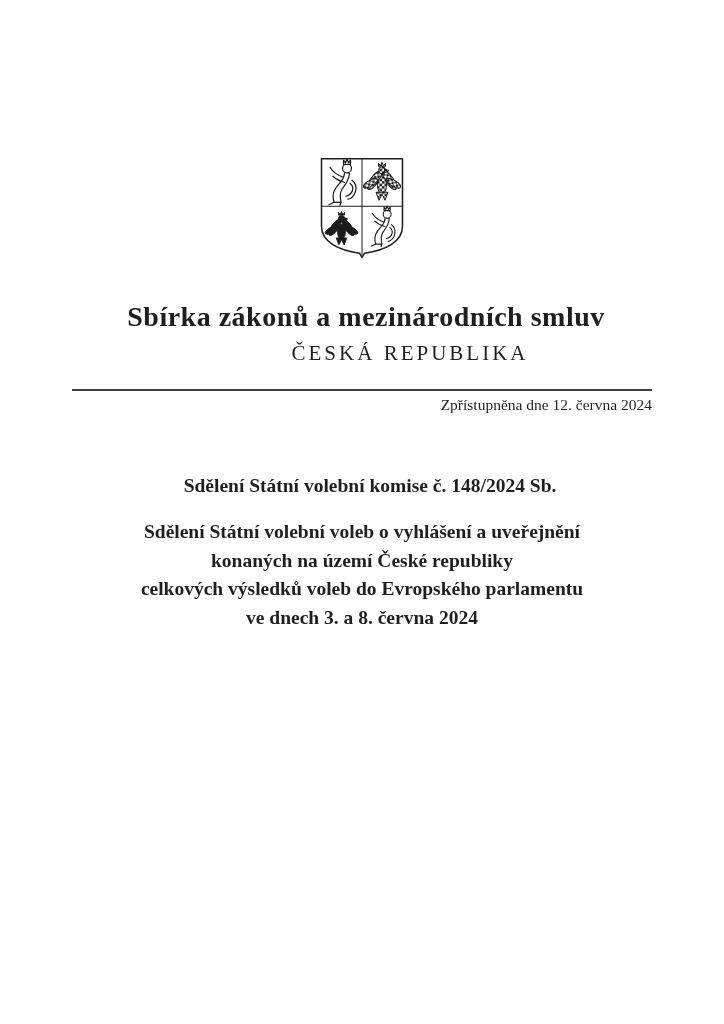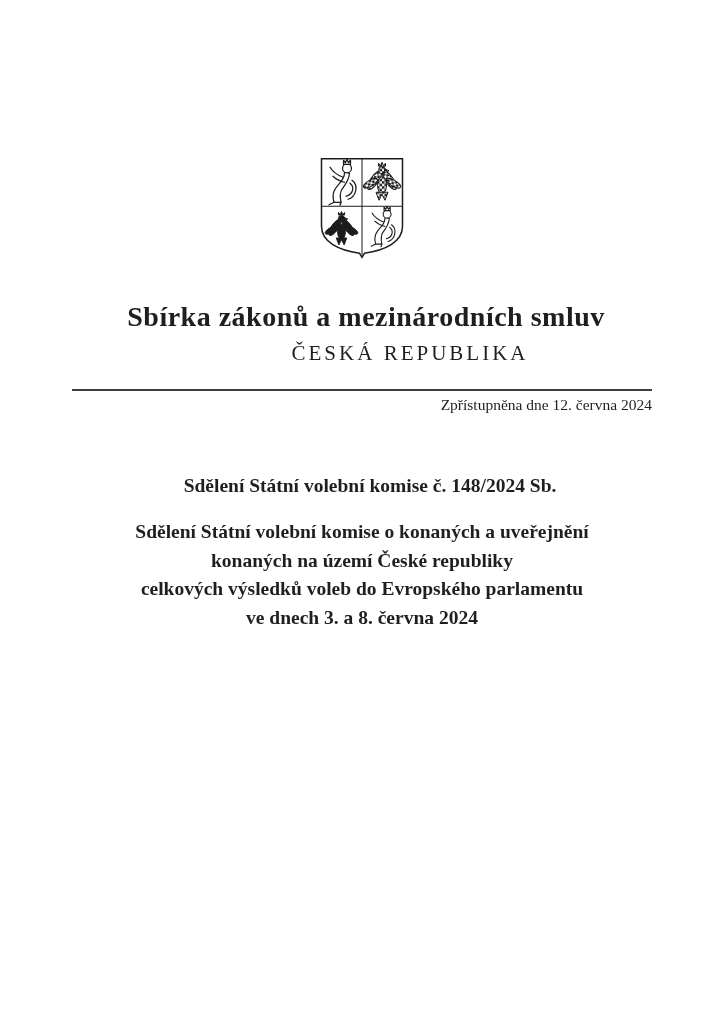--- a/index.html
+++ b/index.html
@@ -135,19 +135,19 @@
     </svg>
   </div>
 
   <h1 class="title">Sbírka zákonů a mezinárodních smluv</h1>
   <div class="country">ČESKÁ REPUBLIKA</div>
   <div class="rule"></div>
   <div class="pubnote">Zpřístupněna dne 12. června 2024</div>
 
   <h2 class="heading">Sdělení Státní volební komise č. 148/2024 Sb.</h2>
   <div class="subject">
-    <div>Sdělení Státní volební komise o konaných a uveřejnění</div>
+    <div>Sdělení Státní volební voleb o vyhlášení a uveřejnění</div>
     <div>konaných na území České republiky</div>
     <div>celkových výsledků voleb do Evropského parlamentu</div>
     <div>ve dnech 3. a 8. června 2024</div>
   </div>
 
 </div>
 
 </body></html>

